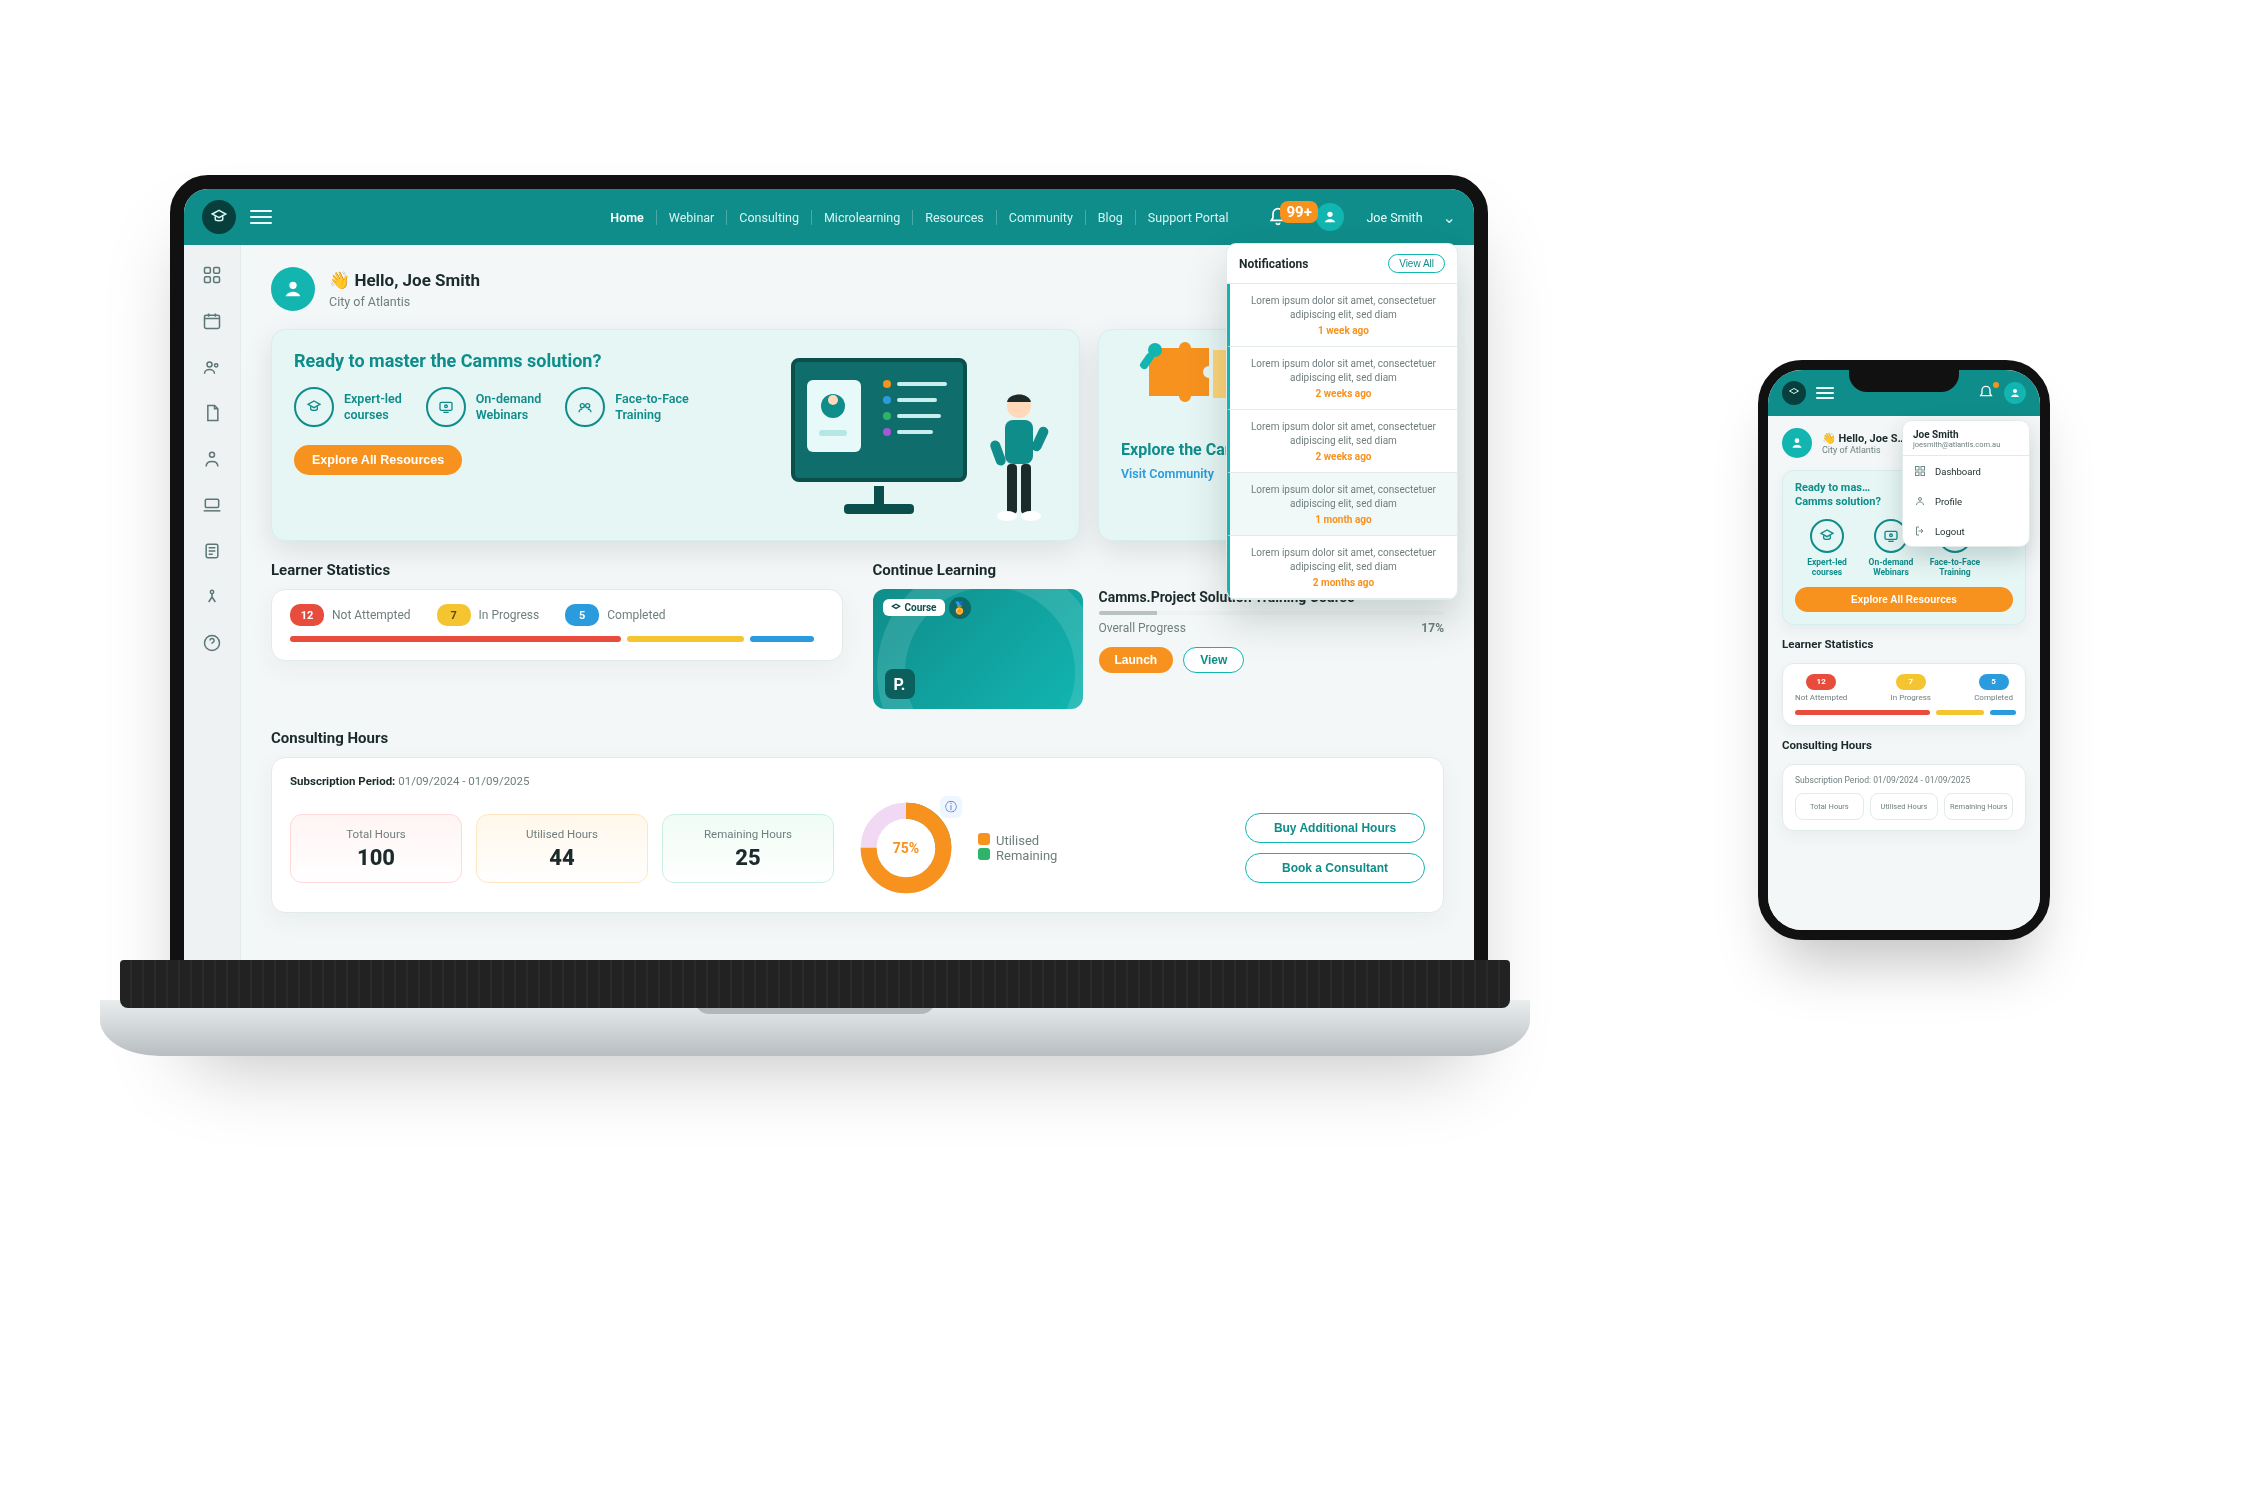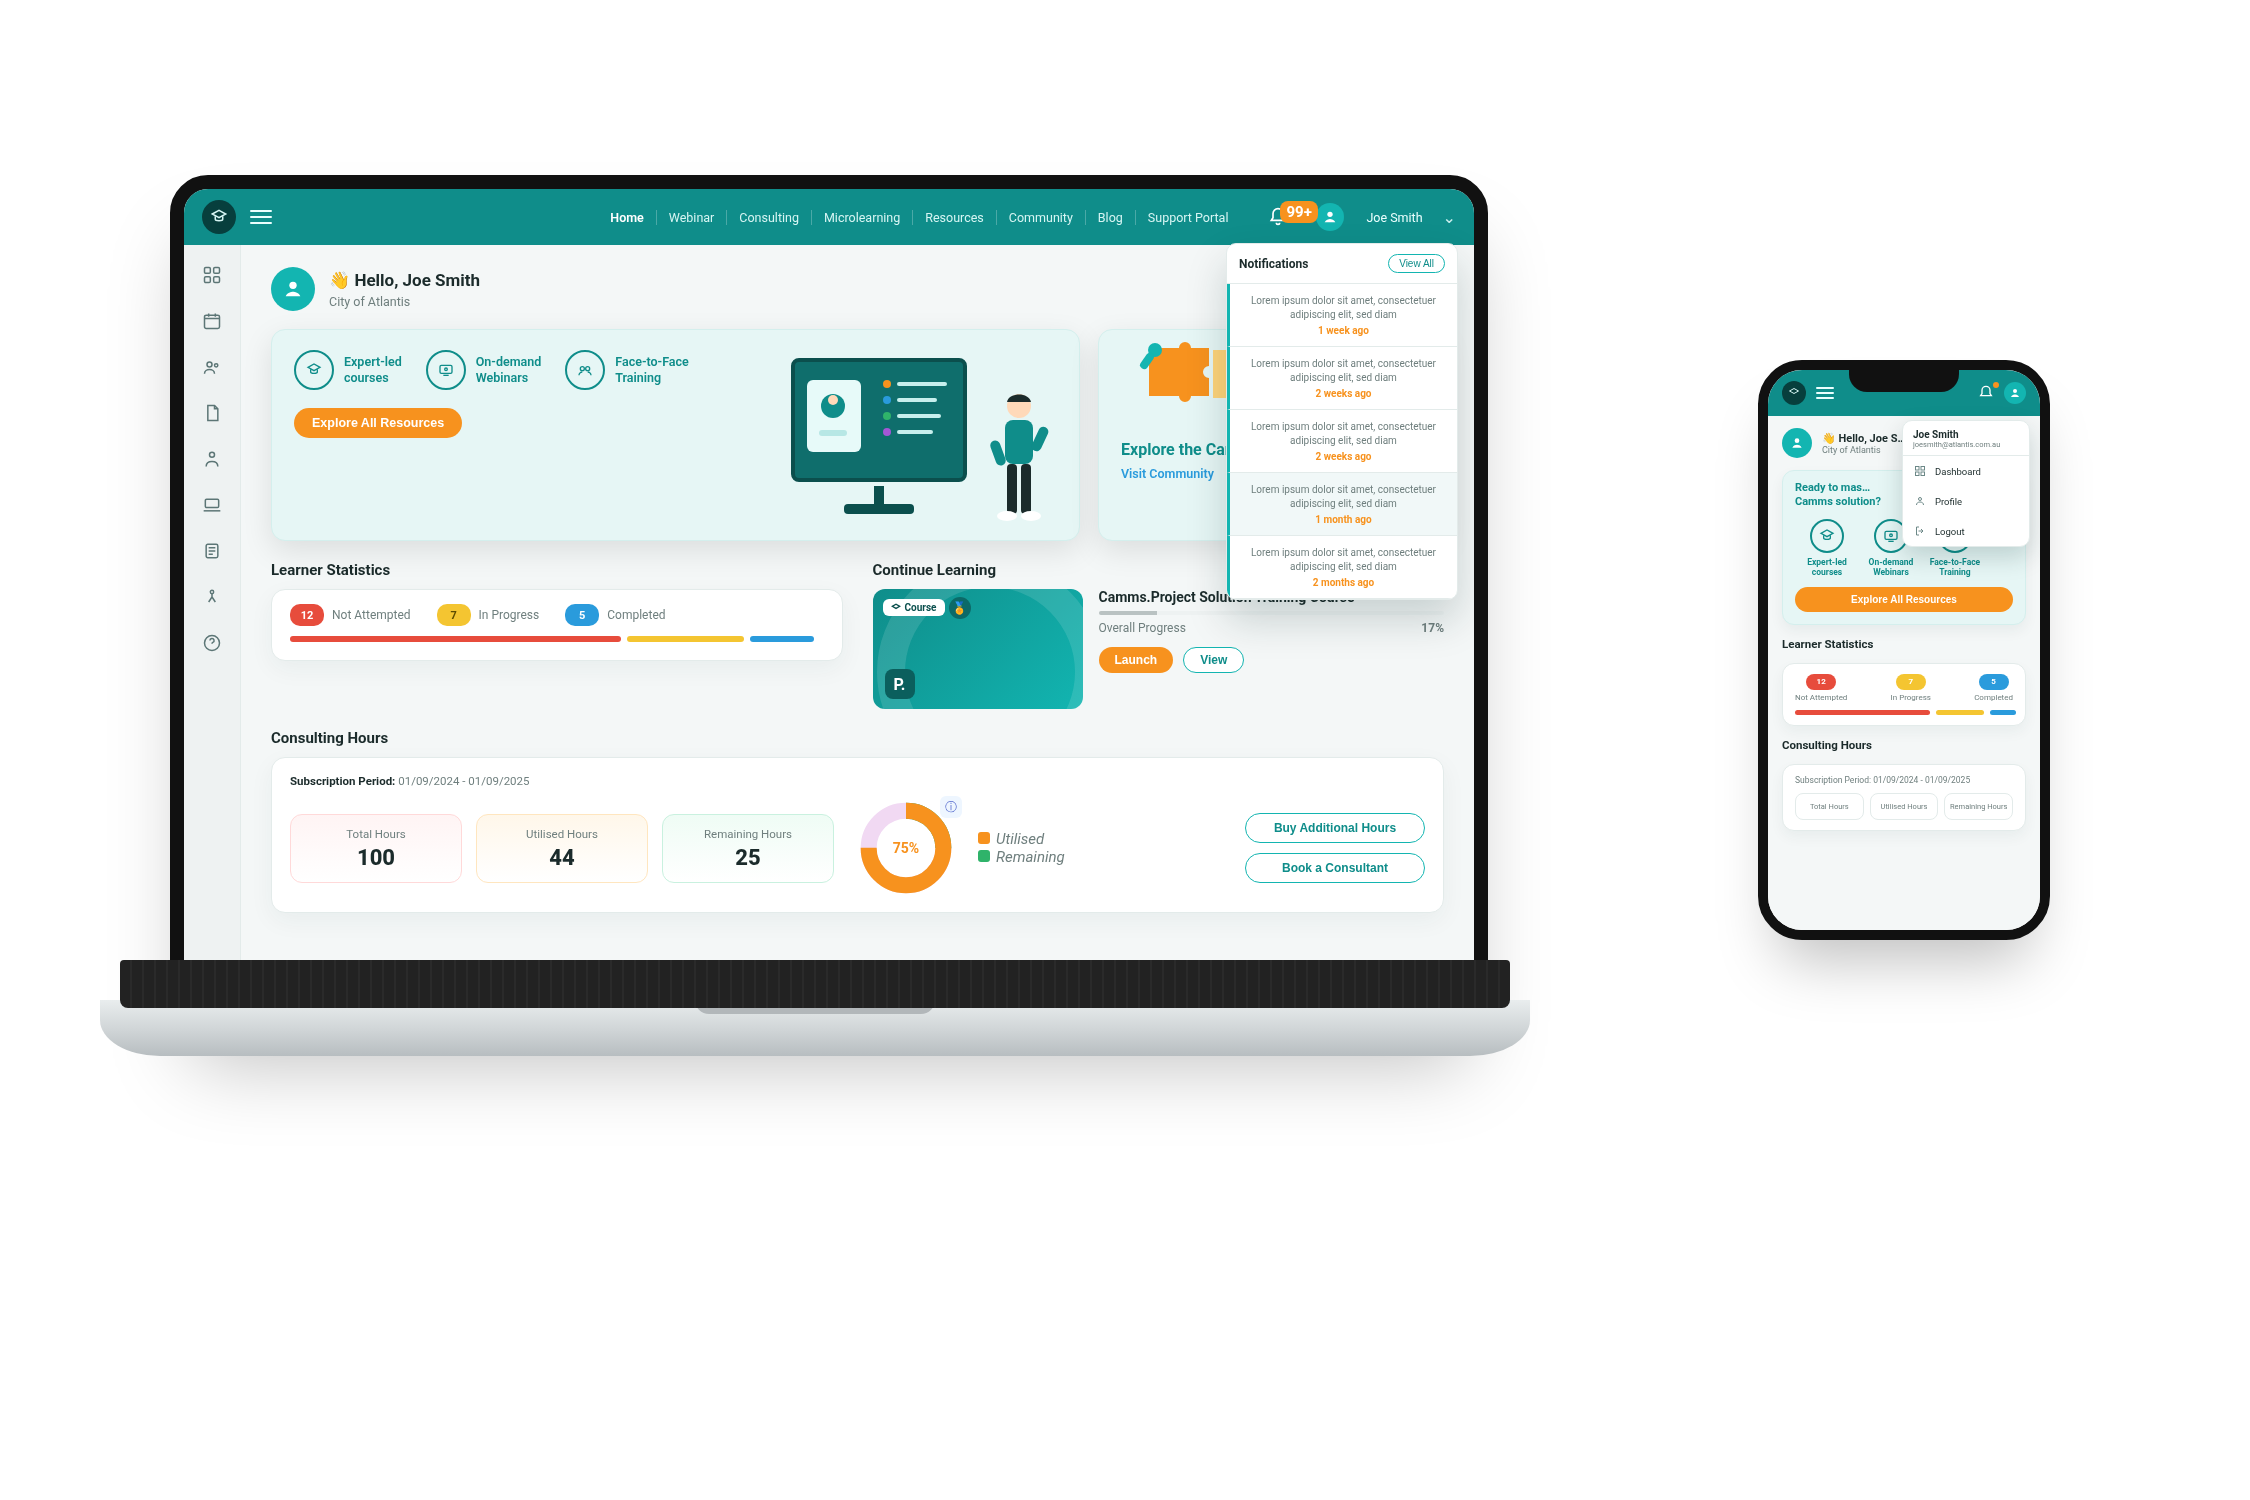--- a/index.html
+++ b/index.html
@@ -140,21 +140,21 @@
   .tile{flex:0 0 150px;border-radius:12px;padding:12px 10px;text-align:center;}
   .tile .lab{font-size:11.5px;color:var(--ink-soft);margin-bottom:4px;}
   .tile .val{font-size:22px;font-weight:800;}
   .t1{background:linear-gradient(#fff4f4,#fff);border:1px solid #ffd9d9;}
   .t2{background:linear-gradient(#fff7ea,#fff);border:1px solid #ffe6bf;}
   .t3{background:linear-gradient(#effcf5,#fff);border:1px solid #c9f1df;}
   .donut{width:96px;height:96px;position:relative;margin-left:10px;}
   .donut svg{width:100%;height:100%;transform:rotate(-90deg);}
   .donut .center{position:absolute;inset:0;display:grid;place-items:center;}
   .donut .center .p{font-size:14px;font-weight:700;color:var(--orange);}
-  .ch-legend{display:flex;flex-direction:column;margin-left:10px;font-size:15px;color:var(--ink-soft);font-style:italic;}
+  .ch-legend{display:flex;flex-direction:column;margin-left:10px;font-size:13px;color:var(--ink-soft);}
   .sq{width:12px;height:12px;border-radius:3px;display:inline-block;margin-right:6px;}
   .ch-actions{margin-left:auto;display:flex;flex-direction:column;gap:10px;}
   .btn-outl-teal{border:1.5px solid var(--teal-light);color:var(--teal);background:#fff;border-radius:999px;padding:7px 16px;font-size:12px;font-weight:600;cursor:pointer;width:180px;text-align:center;}
 
   
   .notif{position:absolute;right:16px;top:54px;width:230px;background:#fff;border:1px solid var(--line);border-radius:10px;box-shadow:0 20px 40px rgba(0,40,40,.18);z-index:10;overflow:hidden;}
   .notif-head{display:flex;align-items:center;justify-content:space-between;padding:10px 12px;border-bottom:1px solid var(--line);gap:20px;}
   .notif-head .t{font-weight:700;font-size:12px;}
   .view-all{font-size:10px;border:1px solid var(--teal-light);color:var(--teal);padding:3px 10px;border-radius:999px;cursor:pointer;background:#fff;}
   .notif-item{padding:10px 12px;border-bottom:1px solid var(--line);border-left:3px solid var(--teal-light);}
@@ -355,20 +355,21 @@
                   </svg>
                 </div>
             <div>
               <h1><span>👋</span> <span>Hello, Joe Smith</span></h1>
               <div class="sub">City of Atlantis</div>
             </div>
           </div>
 
           <div class="hero-row">
             <div class="hero-card" style="min-height:170px;">
+              <div class="hero-title">Ready to master the Camms solution?</div>
               <div class="benefits" id="benefits">
                     <div class="benefit">
       <div class="b-icon">
                         <svg width="16" height="16" viewBox="0 0 24 24" fill="none" stroke="currentColor" stroke-width="2">
                           <path d="M3 8 12 3l9 5-9 5z"></path>
                           <path d="M7 11v4c0 1 2.5 2 5 2s5-1 5-2v-4"></path>
                         </svg>
                       </div>
       <div class="b-text"><span>Expert-led</span><br><span>courses</span></div>
     </div>

